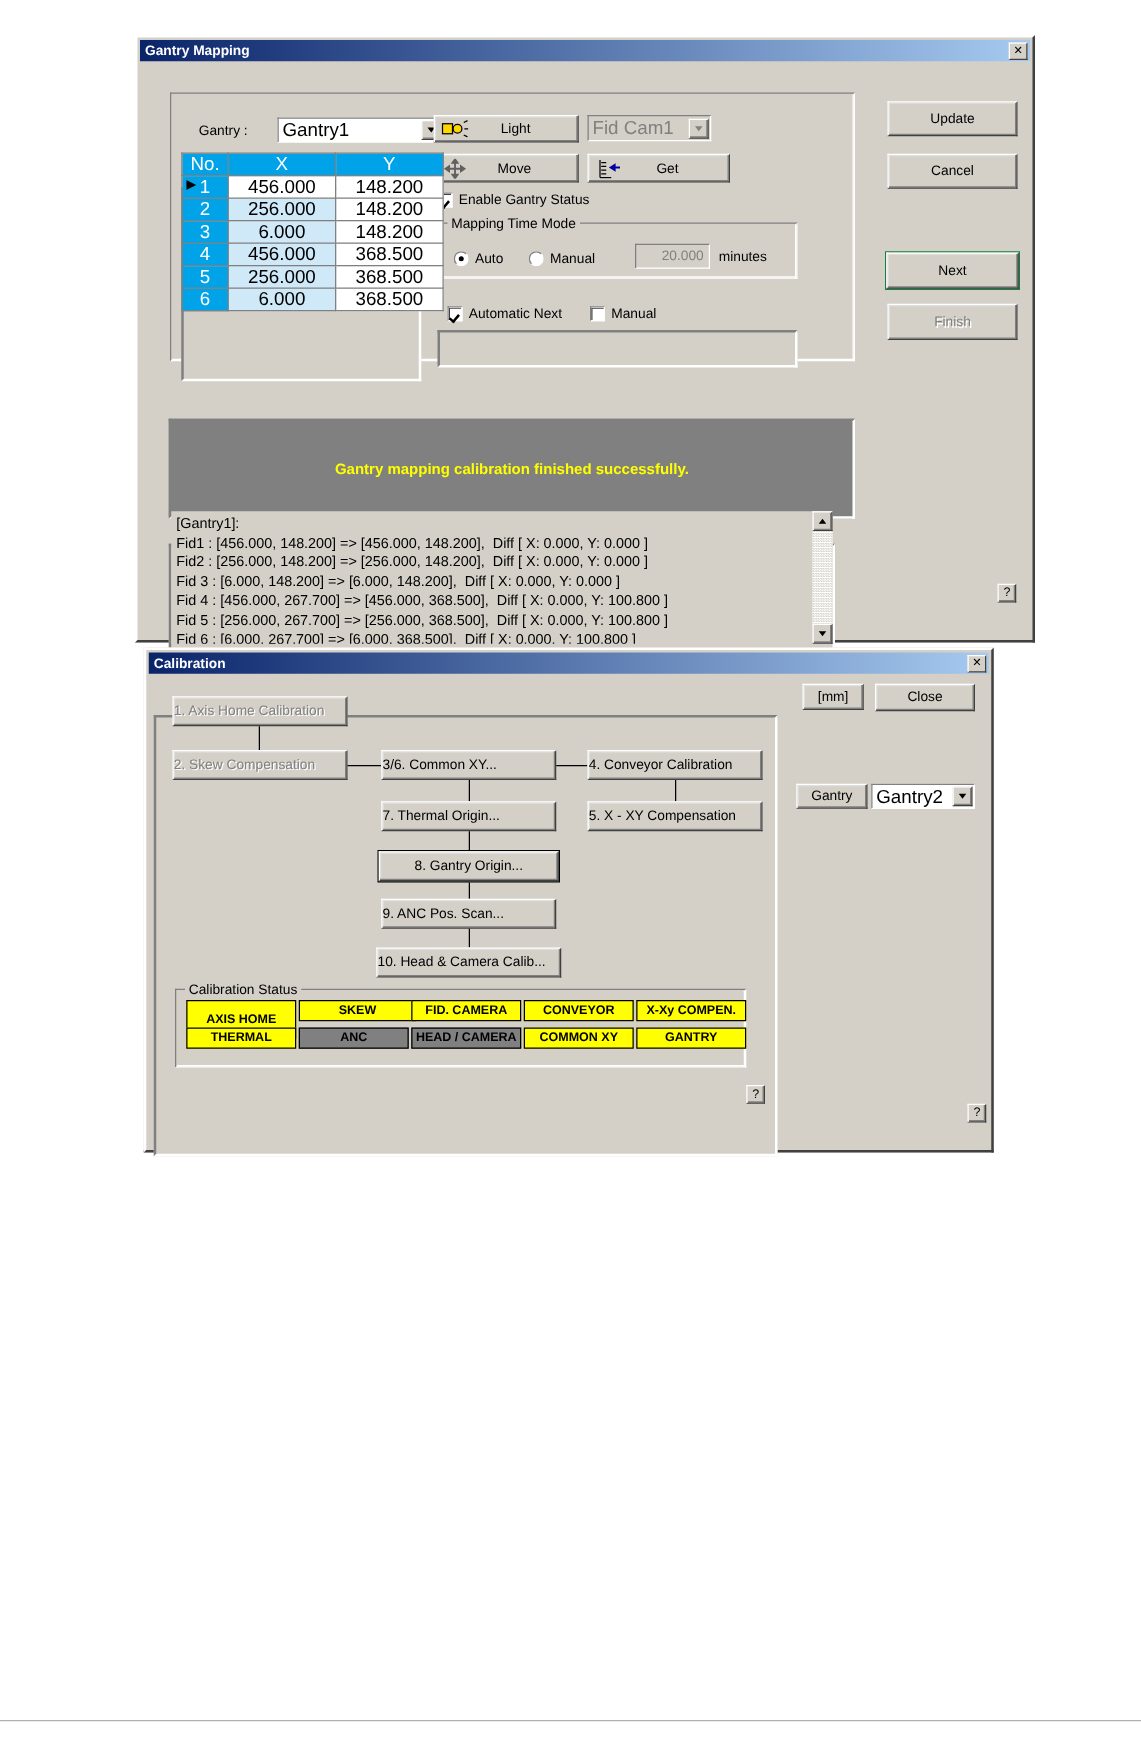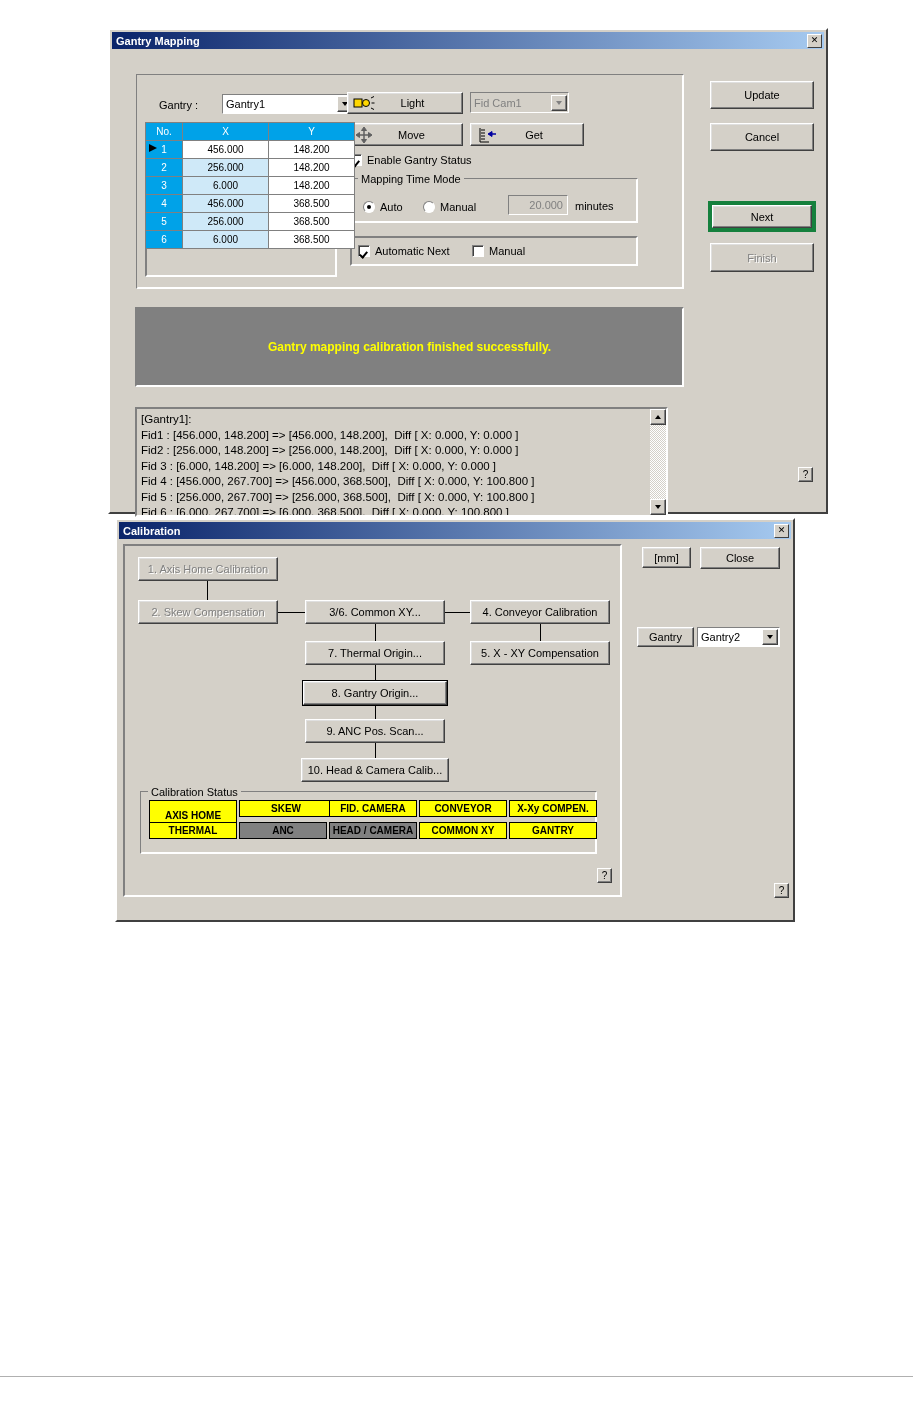--- a/index.html
+++ b/index.html
@@ -73,21 +73,21 @@
     align-items: center;
     justify-content: center;
     font-size: 11px;
     color: #000;
     box-sizing: border-box;
     position: absolute;
     cursor: default;
   }
   .btn.disabled { color: #808080; text-shadow: 1px 1px 0 #ffffff; }
   .btn.default {
-    border: 4px solid #15803d;
+    border: 1px solid #15803d;
   }
   .btn.default .inner {
     border-top: 1px solid #ffffff;
     border-left: 1px solid #ffffff;
     border-right: 1px solid #404040;
     border-bottom: 1px solid #404040;
     box-shadow: inset -1px -1px 0 #808080, inset 1px 1px 0 #dfdfdf;
     width: 100%;
     height: 100%;
     display: flex;
@@ -126,35 +126,36 @@
     border-top: 1px solid #808080;
     border-left: 1px solid #808080;
     border-right: 1px solid #ffffff;
     border-bottom: 1px solid #ffffff;
     box-sizing: border-box;
   }
   .sunken2 {
     border: 2px solid;
     border-color: #808080 #ffffff #ffffff #808080;
     box-sizing: border-box;
+    margin-top: 28px;
   }
 
   
   .combo {
     position: absolute;
     background: #ffffff;
     border-top: 1px solid #808080;
     border-left: 1px solid #808080;
     border-right: 1px solid #ffffff;
     border-bottom: 1px solid #ffffff;
     display: flex;
     align-items: center;
     box-sizing: border-box;
     padding-left: 3px;
-    font-size: 11px;
+    font-size: 15px;
   }
   .combo .cval { flex: 1; white-space: nowrap; }
   .combo .arrowbtn {
     width: 16px;
     height: 16px;
     margin: 1px;
     background: #d4d0c8;
     border-top: 1px solid #ffffff;
     border-left: 1px solid #ffffff;
     border-right: 1px solid #404040;
@@ -227,21 +228,21 @@
     align-items: center;
     gap: 5px;
     font-size: 11px;
     white-space: nowrap;
   }
 
   
   .grid {
     position: absolute;
     border-collapse: collapse;
-    font-size: 10px;
+    font-size: 15px;
   }
   .grid td, .grid th {
     border: 1px solid #808080;
     padding: 0;
     height: 17px;
     text-align: center;
     font-weight: normal;
   }
   .hdr-cell {
     background: #00a2e8;
@@ -354,21 +355,20 @@
   .flowbox {
     position: absolute;
     background: #d4d0c8;
     border-top: 1px solid #ffffff;
     border-left: 1px solid #ffffff;
     border-right: 1px solid #404040;
     border-bottom: 1px solid #404040;
     box-shadow: inset -1px -1px 0 #808080, inset 1px 1px 0 #dfdfdf;
     display: flex;
     align-items: center;
-    justify-content: center;
     font-size: 11px;
     box-sizing: border-box;
   }
   .flowbox.disabled { color: #808080; text-shadow: 1px 1px 0 #ffffff; }
   .flowbox.focused { border: 1px solid #000; }
   .flowbox.focused .inner {
     width: 100%; height: 100%;
     border-top: 1px solid #ffffff;
     border-left: 1px solid #ffffff;
     border-right: 1px solid #404040;

